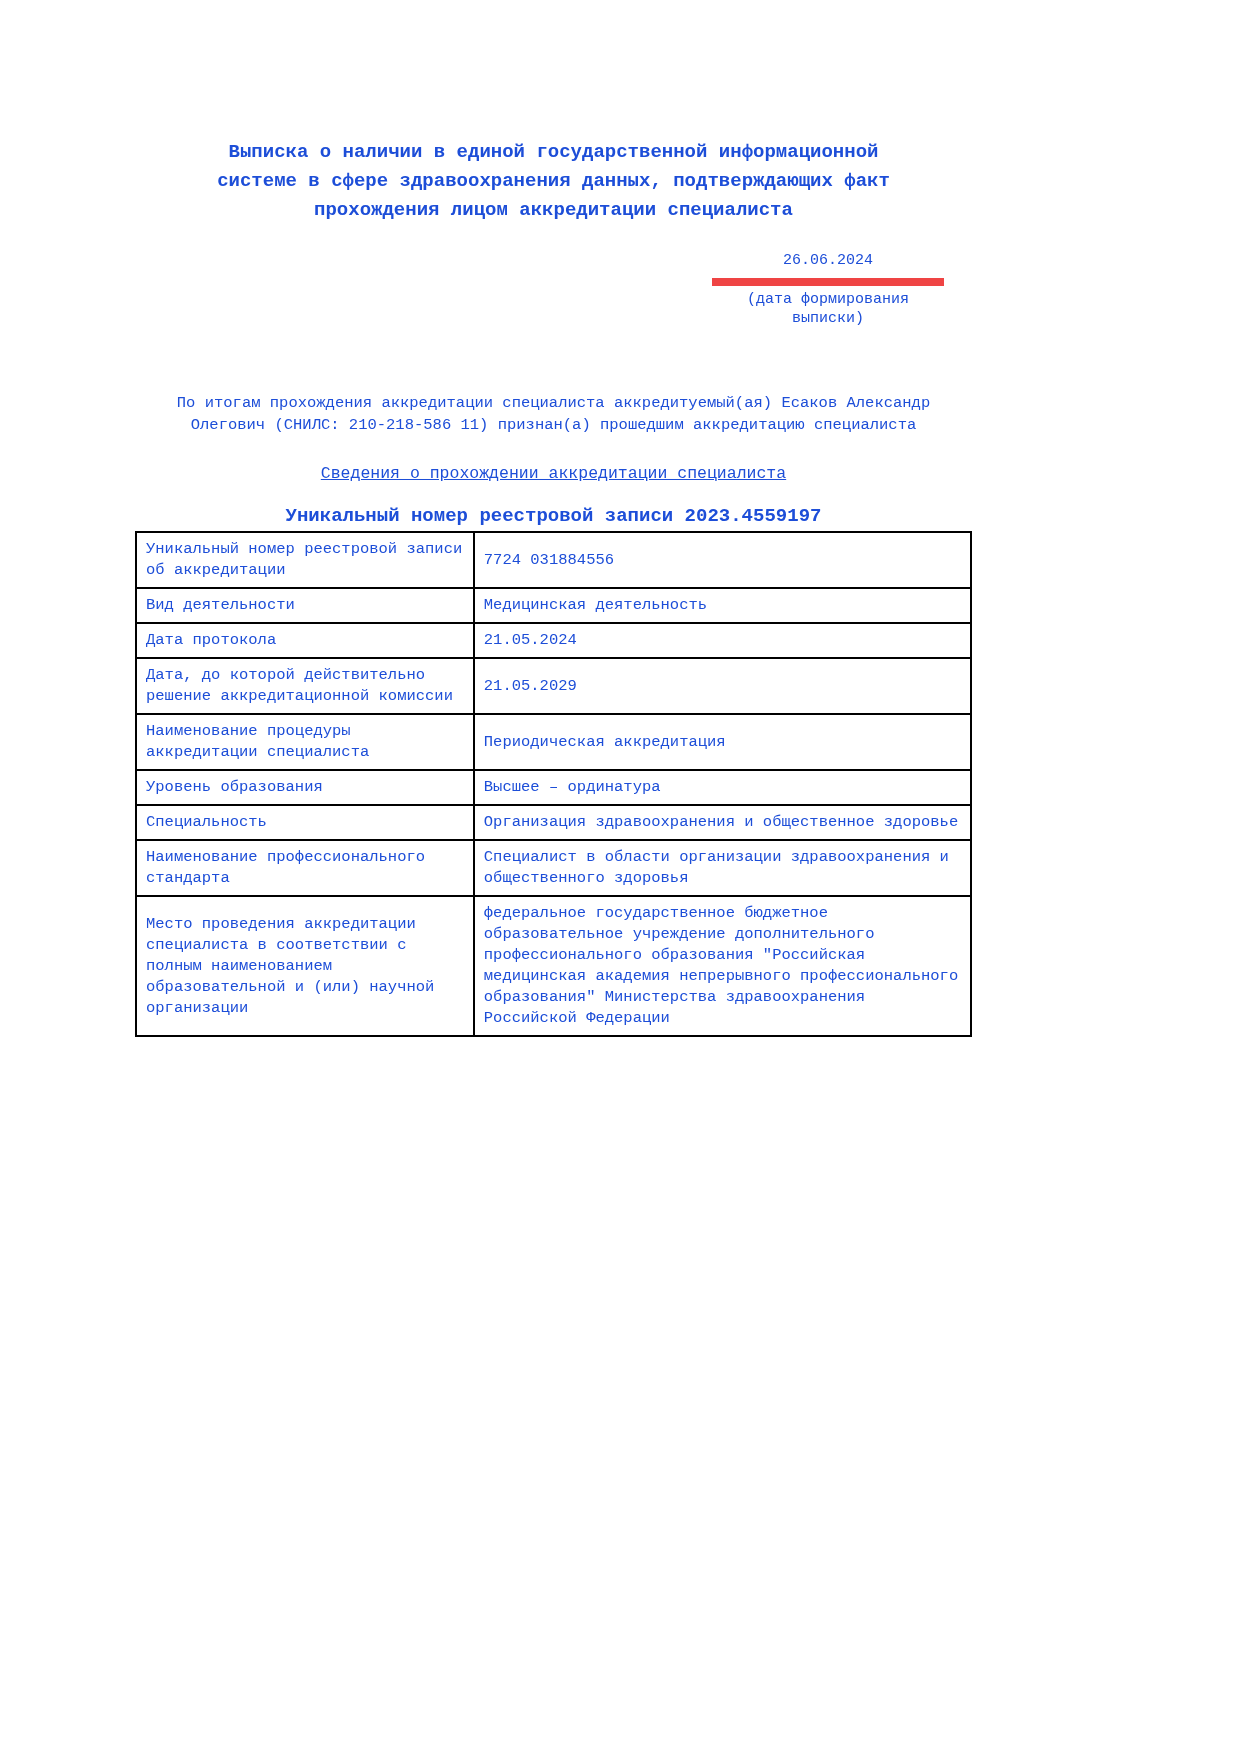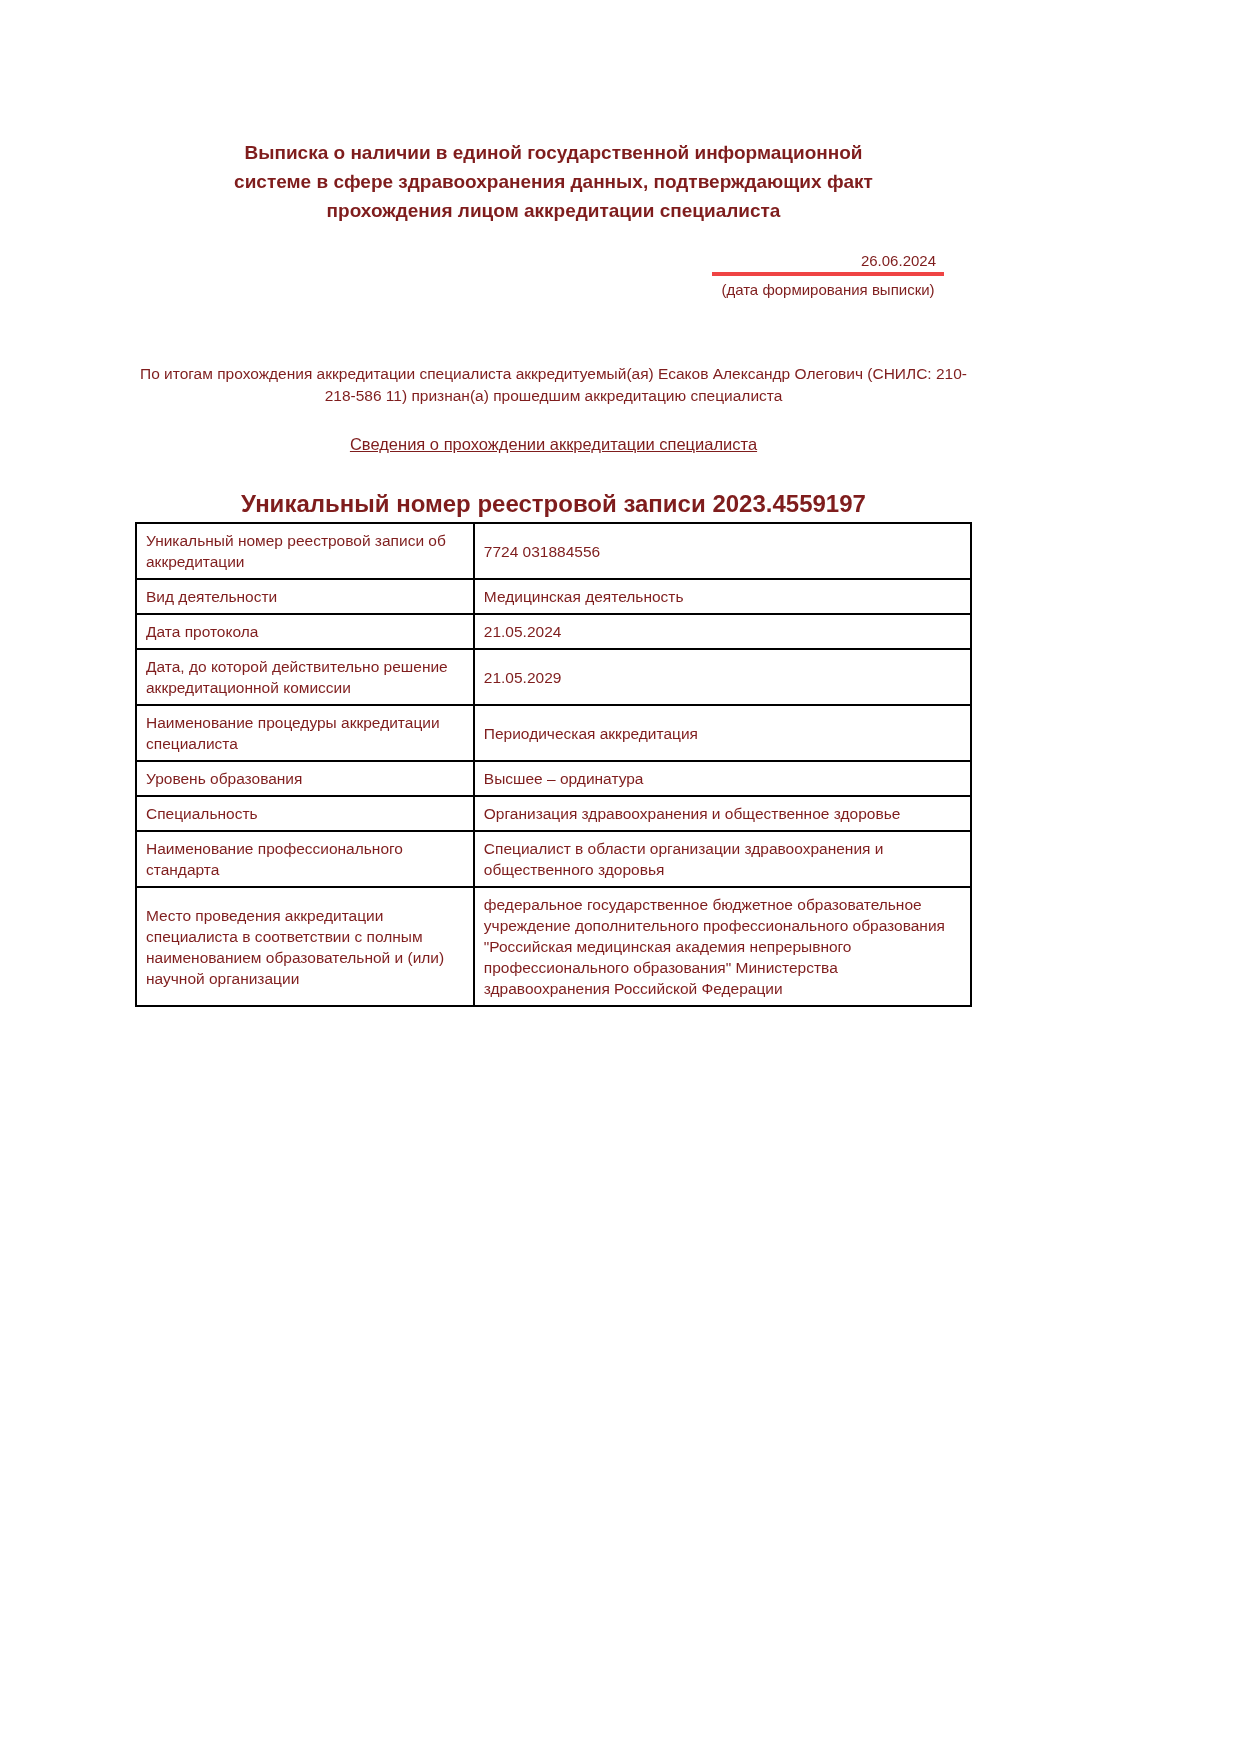--- a/index.html
+++ b/index.html
@@ -5,22 +5,22 @@
   html, body {
     margin: 0;
     padding: 0;
     background: #ffffff;
   }
   .page {
     position: relative;
     width: 1240px;
     height: 1755px;
     background: #ffffff;
-    color: #7f1d1d;
-    font-family: Liberation Sans, sans-serif;
+    color: #1d4ed8;
+    font-family: Liberation Mono, monospace;
     overflow: hidden;
   }
   .content {
     position: absolute;
     left: 135px;
     top: 0;
     width: 837px;
   }
   .doc-title {
     margin: 138px 0 0 0;
@@ -31,46 +31,45 @@
   }
   .date-block {
     width: 232px;
     margin: 26px 28px 0 auto;
     text-align: center;
     font-size: 15px;
     line-height: 19px;
   }
   .date-value {
     display: block;
-    padding: 0 8px 2px 8px;
-    border-bottom: 4px solid #ef4444;
+    padding: 0 8px 8px 8px;
+    border-bottom: 8px solid #ef4444;
     font-size: 15px;
-    text-align: right;
   }
   .date-caption {
     display: block;
     margin-top: 4px;
   }
   .intro {
     margin: 64px 0 0 0;
     text-align: center;
     font-size: 15.5px;
     line-height: 22px;
   }
   .section-heading {
     margin: 28px 0 0 0;
     text-align: center;
     font-size: 16.5px;
     font-weight: normal;
     text-decoration: underline;
   }
   .registry-heading {
-    margin: 36px 0 0 0;
+    margin: 22px 0 0 0;
     text-align: center;
-    font-size: 24px;
+    font-size: 19px;
     font-weight: bold;
   }
   table.acc-table {
     width: 100%;
     margin-top: 4px;
     border-collapse: collapse;
     table-layout: fixed;
     font-size: 15.5px;
     line-height: 21px;
   }

